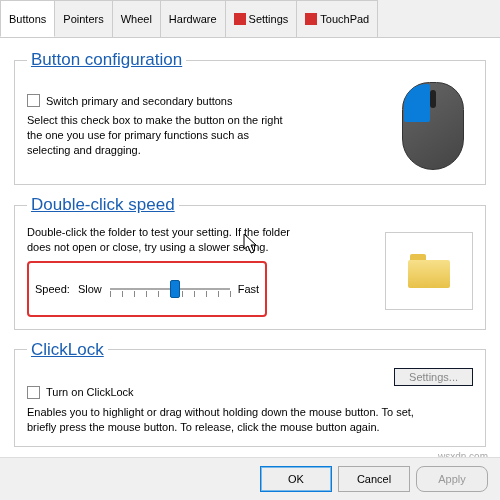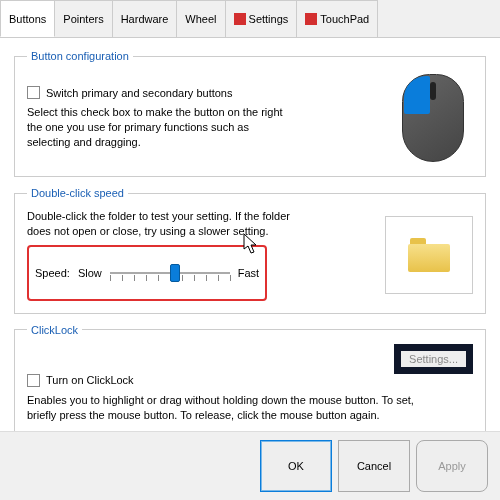--- a/index.html
+++ b/index.html
@@ -46,23 +46,24 @@
       padding: 12px 14px;
     }
     fieldset {
       border: 1px solid #ccc;
       border-radius: 0;
       margin-bottom: 10px;
       padding: 10px 12px 12px 12px;
       position: relative;
     }
     legend {
-      font-size: 11px;
+      font-size: 17px;
       padding: 0 4px;
       color: #1a5fb4;
+      text-decoration: underline;
     }
     .checkbox-row {
       display: flex;
       align-items: center;
       gap: 6px;
       margin-bottom: 6px;
     }
     .checkbox {
       width: 13px;
       height: 13px;
@@ -182,45 +183,45 @@
       position: absolute;
       width: 16px;
       height: 8px;
       top: 0;
       left: 2px;
       background: #e8c24a;
       border-radius: 2px 2px 0 0;
     }
     .settings-btn {
       float: right;
-      padding: 2px 8px;
+      padding: 2px 14px;
       font-size: 11px;
       background: #eee;
-      border: 7px solid #0f172a;
+      border: 1px solid #0f172a;
       color: #888;
       margin-top: -2px;
     }
     .clicklock-body {
       clear: both;
     }
     .bottom-bar {
       position: absolute;
       bottom: 0;
       left: 0;
       right: 0;
       background: #f0f0f0;
       border-top: 1px solid #ddd;
       padding: 8px 12px;
       display: flex;
       justify-content: flex-end;
       gap: 6px;
     }
     .btn {
       min-width: 72px;
-      padding: 19px 10px;
+      padding: 6px 10px;
       font-size: 11px;
       background: #eee;
       border: 1px solid #aaa;
       cursor: pointer;
       text-align: center;
     }
     .btn.primary {
       border: 1px solid #0a7ddb;
       box-shadow: 0 0 0 1px #7ab8e8 inset;
     }
@@ -243,22 +244,22 @@
       height: 22px;
       pointer-events: none;
     }
   </style>
 </head>
 <body>
 
 <div class="tabs">
   <div class="tab active">Buttons</div>
   <div class="tab">Pointers</div>
+  <div class="tab">Wheel</div>
   <div class="tab">Hardware</div>
-  <div class="tab">Wheel</div>
   <div class="tab">
       <span class="tab-icon"></span>
       <span>Settings</span>
     </div>
   <div class="tab">
       <span class="tab-icon"></span>
       <span>TouchPad</span>
     </div>
 </div>
 

